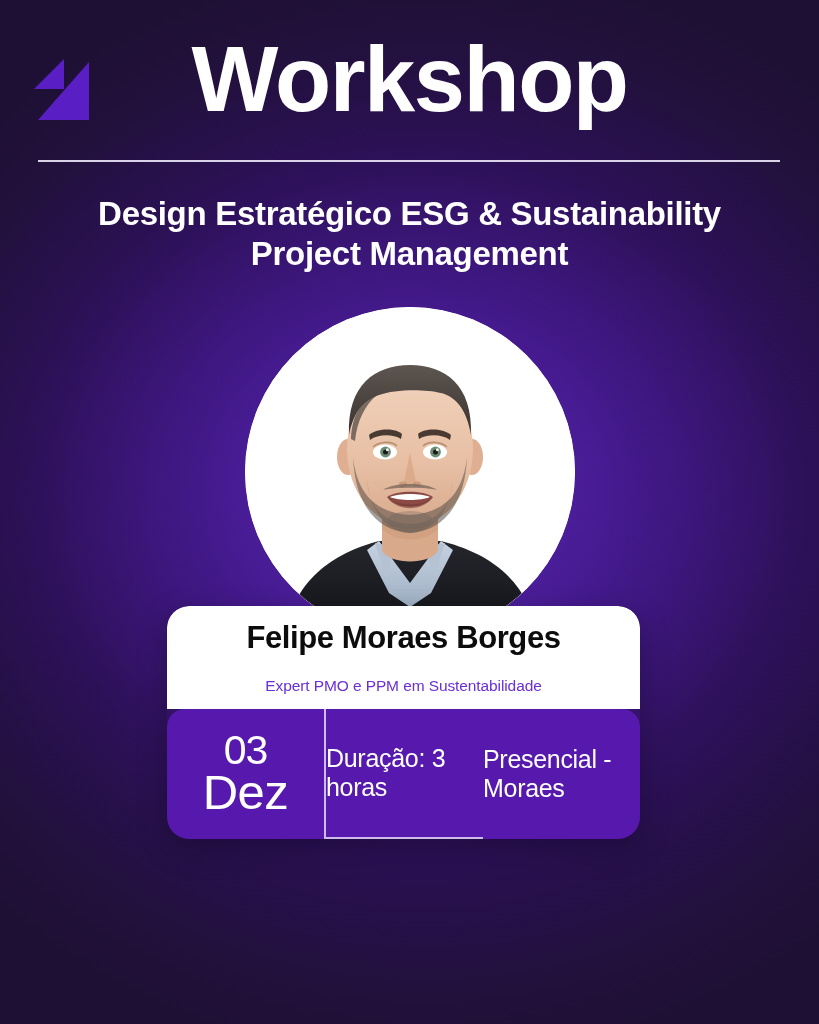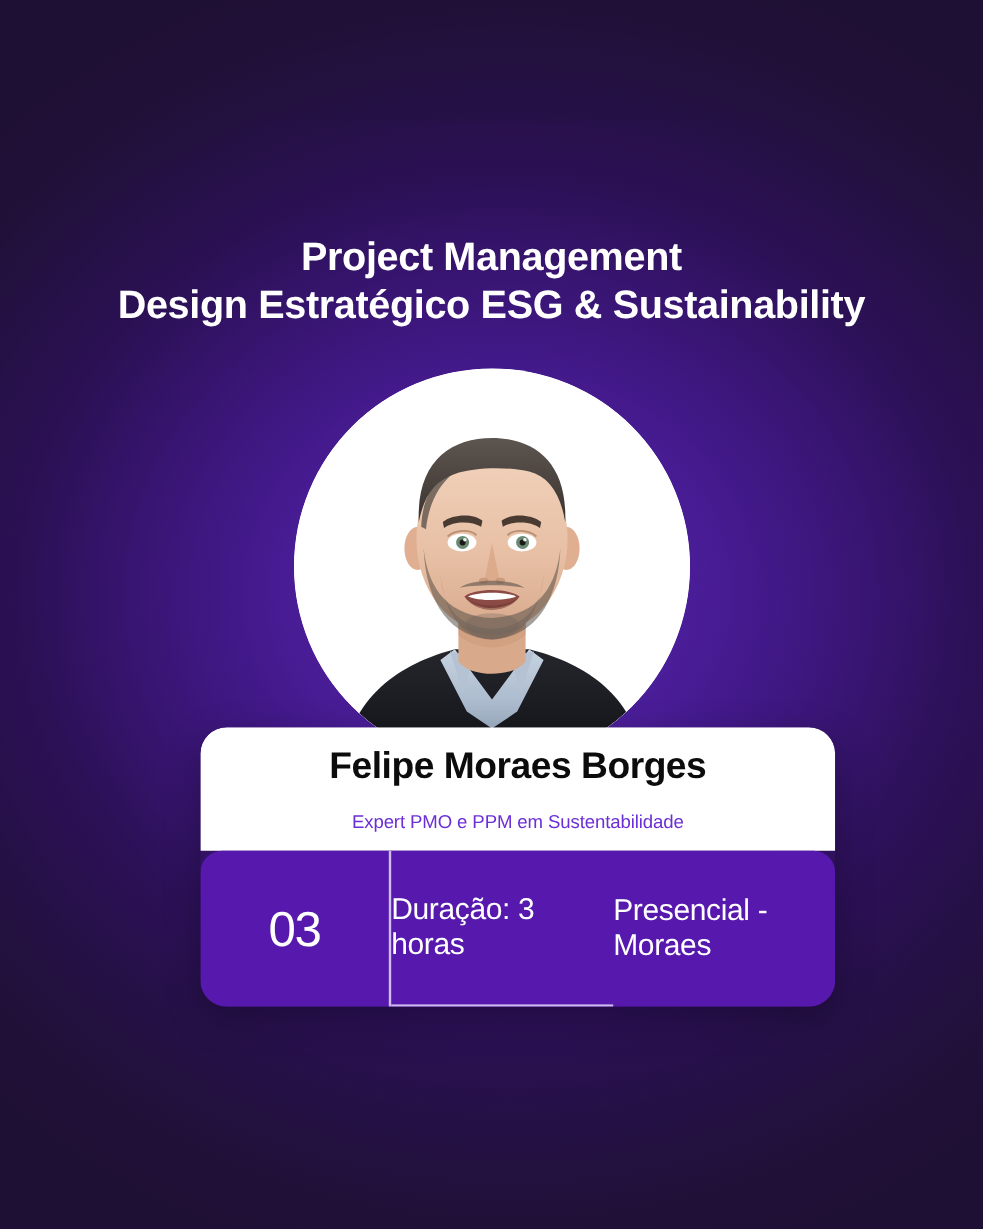--- a/index.html
+++ b/index.html
@@ -87,21 +87,21 @@
     border-radius:50%;
     overflow:hidden;
     background:#ffffff;
   }
   #portrait svg { display:block; width:330px; height:330px; }
 
   
   #card {
     position:absolute;
     left:167px; top:606px;
-    width:529px;
+    width:473px;
     border-radius:22px;
     overflow:hidden;
     box-shadow:0 10px 30px rgba(0,0,0,0.28);
   }
 
   #card-white {
     background:#ffffff;
     padding:14px 18px 14px;
     text-align:center;
     border-radius:22px 22px 0 0;
@@ -173,24 +173,39 @@
   }
   .detail-row.top { border-bottom:2px solid #cdbcec; }
 </style>
 </head>
 <body>
 
 <div id="poster">
 
   <div id="glow"></div>
 
+  <div id="header">
+
+    <div id="logo">
+      <svg viewBox="0 0 62 72" xmlns="http://www.w3.org/2000/svg">
+
+        <polygon points="1,37 31,7 31,37" fill="#5a1fc4"></polygon>
+
+        <polygon points="5,68 56,10 56,68" fill="#5a1fc4"></polygon>
+      </svg>
+    </div>
+
+    <div id="title">Workshop</div>
+
+    <div id="rule"></div>
+  </div>
 
   <div id="subtitle">
+    <div>Design Estratégico ESG &amp; Sustainability</div>
     <div>Project Management</div>
-    <div>Design Estratégico ESG &amp; Sustainability</div>
   </div>
 
   <div id="portrait">
     <svg viewBox="0 0 330 330" xmlns="http://www.w3.org/2000/svg">
       <defs>
         <clipPath id="circleClip">
             <circle cx="165" cy="165" r="165"></circle>
           </clipPath>
         <linearGradient id="skin" x1="0" y1="0" x2="0" y2="1">
           <stop offset="0%" stop-color="#f2d3bd"></stop>
@@ -270,20 +285,21 @@
 
     <div id="card-white">
       <div id="speaker-name">Felipe Moraes Borges</div>
       <div id="speaker-role">Expert PMO e PPM em Sustentabilidade</div>
     </div>
 
     <div id="card-purple">
 
       <div id="date-col">
         <div id="date-day">03</div>
+        <div id="date-month">Dez</div>
       </div>
 
       <div id="detail-col">
         <div class="detail-row top">Duração: 3 horas</div>
         <div class="detail-row">Presencial - Moraes</div>
       </div>
 
     </div>
   </div>
 

